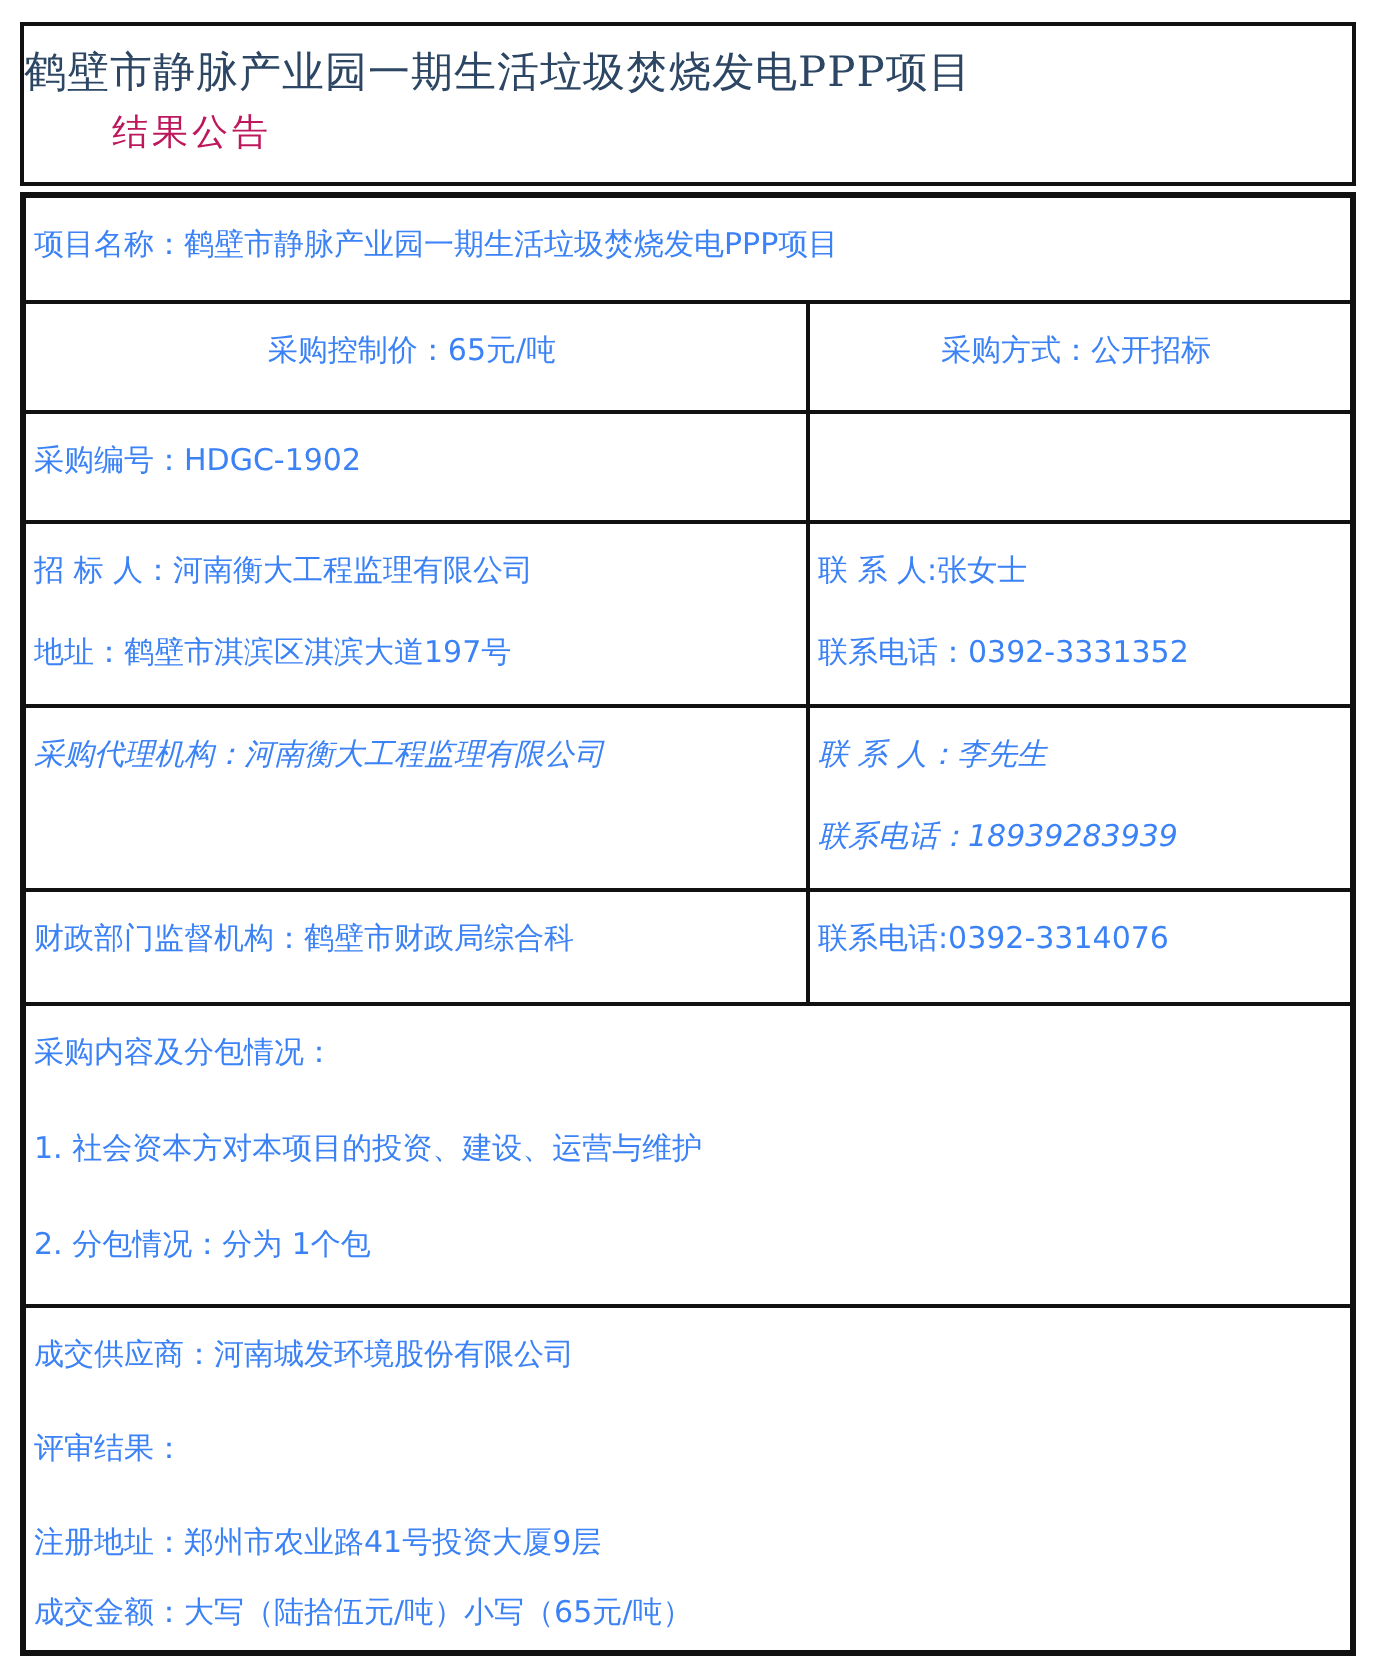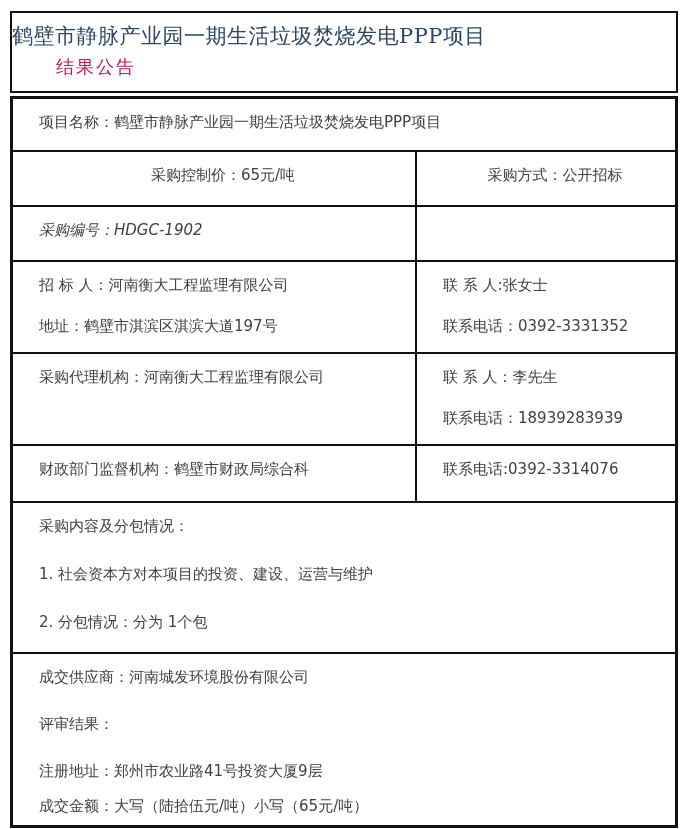--- a/index.html
+++ b/index.html
@@ -48,34 +48,33 @@
     background: #ffffff;
   }
   .row {
     display: flex;
     box-sizing: border-box;
     border-bottom: 2px solid #111111;
   }
   .row:last-child { border-bottom: none; }
   .h-r1 { height: 53px; }
   .h-r2 { height: 55px; text-align: center; }
-  .h-r3 { height: 55px; font-style: italic; }
+  .h-r3 { height: 55px; }
   .h-r4 { height: 92px; }
-  .h-r5 { height: 92px; }
+  .h-r5 { height: 92px; font-style: italic; }
   .h-r6 { height: 57px; }
   .h-r7 { height: 151px; }
   .h-r8 { height: 171px; }
   .cell {
     box-sizing: border-box;
-    padding: 13px 8px 0 14px;
+    padding: 13px 8px 0 4px;
     font-size: 15px;
     line-height: 20px;
-    color: #404040;
+    color: #3b82f6;
     overflow: hidden;
-    margin-left: 12px;
   }
   .cl {
     width: 392px;
     border-right: 2px solid #111111;
   }
   .cr { flex: 1; }
   .full { width: 100%; }
   .two-line .line + .line  { margin-top: 21px; }
   .row-content .line + .line { margin-top: 28px; }
   .row-result .line + .line  { margin-top: 27px; }

